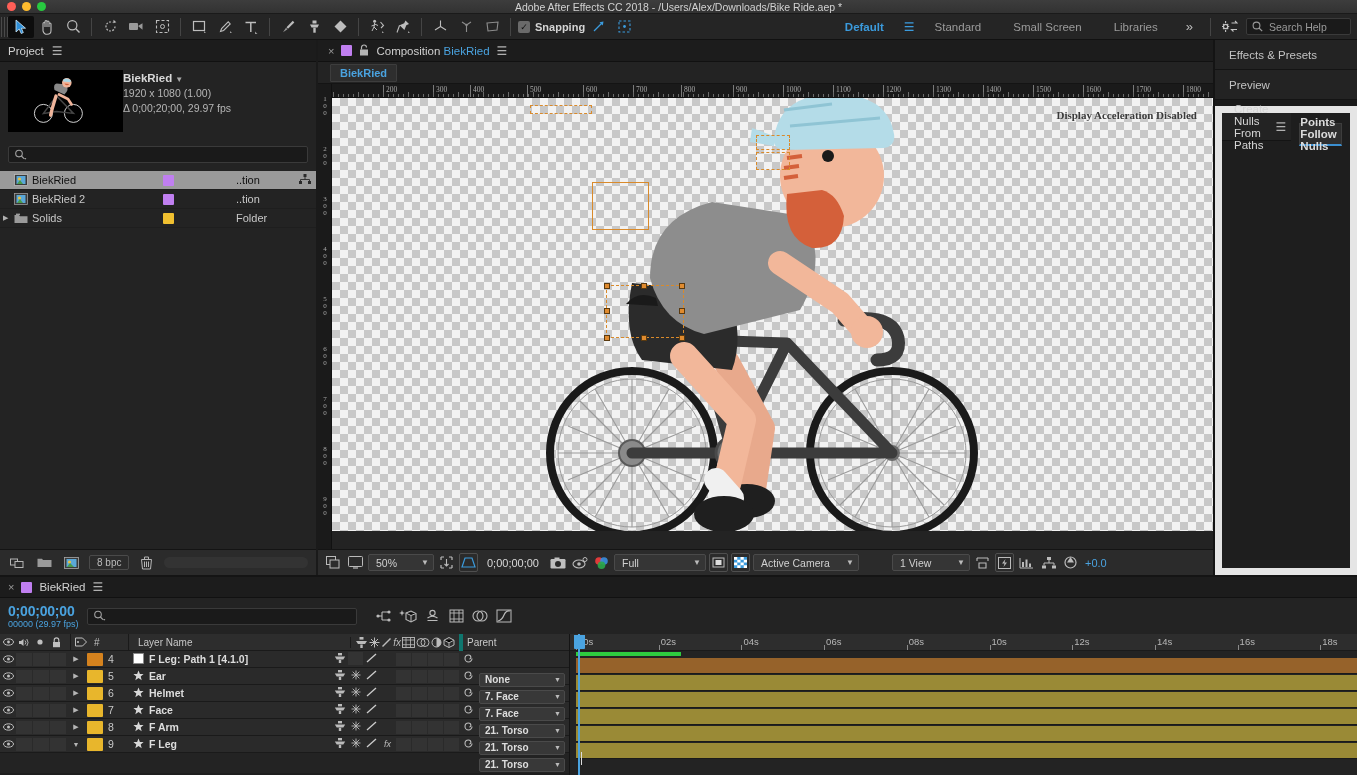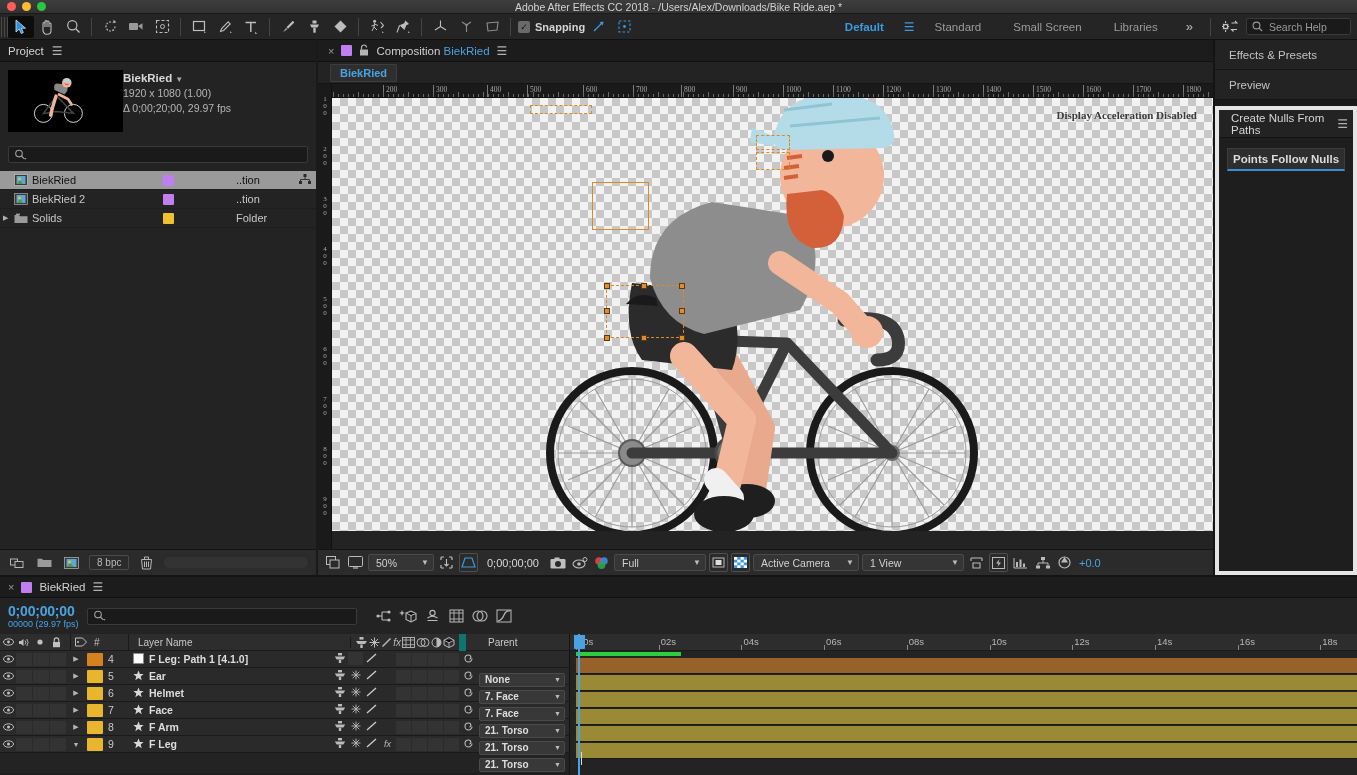--- a/index.html
+++ b/index.html
@@ -209,22 +209,22 @@
     width: 144px; background: #1e1e1e; border-left: 2px solid #141414;
     display: flex; flex-direction: column;
   }
   .rp-item {
     height: 30px; background: #232323; border-bottom: 1px solid #141414;
     display: flex; align-items: center; padding-left: 14px;
     font-size: 11.5px; color: #c2c2c2;
   }
   .rp-gap { height: 6px; background: #1a1a1a; }
   .rp-active {
-    border: 4px solid #e5e5e5; background: #1e1e1e;
-    flex: 1; display: flex; flex-direction: column;
+    border: 7px solid #e5e5e5; background: #1e1e1e;
+    flex: 1; display: flex; flex-direction: row;
   }
   .rp-active-head {
     height: 28px; background: #232323; display: flex; align-items: center;
     justify-content: space-between; padding: 0 5px 0 12px;
     font-size: 11.5px; color: #d5d5d5; border-bottom: 1px solid #141414;
   }
   .rp-btn {
     margin: 10px 8px 0 8px; height: 23px; background: #2e2e2e;
     border: 1px solid #3d3d3d; border-bottom: 2px solid #3b8fd0;
     display: flex; align-items: center; justify-content: center;
@@ -643,21 +643,21 @@
           <div class="vtick" style="top: 212px;">5<br>0<br>0</div>
           <div class="vtick" style="top: 262px;">6<br>0<br>0</div>
           <div class="vtick" style="top: 312px;">7<br>0<br>0</div>
           <div class="vtick" style="top: 362px;">8<br>0<br>0</div>
           <div class="vtick" style="top: 412px;">9<br>0<br>0</div>
         </div>
       <div class="comp-right">
         <div class="hruler" id="hruler">
             <div class="htick" style="left: 51px;">200</div>
             <div class="htick" style="left: 101px;">300</div>
-            <div class="htick" style="left: 155px;">400</div>
+            <div class="htick" style="left: 138px;">400</div>
             <div class="htick" style="left: 195px;">500</div>
             <div class="htick" style="left: 251px;">600</div>
             <div class="htick" style="left: 301px;">700</div>
             <div class="htick" style="left: 349px;">800</div>
             <div class="htick" style="left: 401px;">900</div>
             <div class="htick" style="left: 451px;">1000</div>
             <div class="htick" style="left: 501px;">1100</div>
             <div class="htick" style="left: 551px;">1200</div>
             <div class="htick" style="left: 601px;">1300</div>
             <div class="htick" style="left: 651px;">1400</div>
@@ -1020,21 +1020,21 @@
               <rect x="6.5" y="5.5" width="3.25" height="2.75"></rect>
               <rect x="3.25" y="8.25" width="3.25" height="2.75"></rect>
               <rect x="9.75" y="8.25" width="3.25" height="2.75"></rect>
             </g>
           </svg>
       </span>
       <span class="dropdown" style="width:106px;">
         <span>Active Camera</span>
         <span class="cv">▼</span>
       </span>
-      <span class="dropdown" style="width:102px;">
+      <span class="dropdown" style="width:78px;margin-left:30px;">
         <span>1 View</span>
         <span class="cv">▼</span>
       </span>
       <span class="mini-ic">
         <svg width="15" height="13" viewBox="0 0 15 13">
             <path d="M2 2 H13 M2 2 V5 M13 2 V5 M4 7 H11 V12 H4 Z" fill="none" stroke="#bbb" stroke-width="1.1"></path>
           </svg>
       </span>
       <span class="mini-ic boxed">
         <svg width="13" height="12" viewBox="0 0 13 12">
@@ -1206,21 +1206,21 @@
             </svg>
           <svg width="11" height="11" viewBox="0 0 11 11">
               <circle cx="5.5" cy="5.5" r="4.5" fill="none" stroke="#bbb" stroke-width="1"></circle>
               <path d="M5.5 1 A4.5 4.5 0 015.5 10 Z" fill="#bbb"></path>
             </svg>
           <svg width="12" height="11" viewBox="0 0 12 11">
               <path d="M6 0.5 L11 3.2 V8 L6 10.5 L1 8 V3.2 Z" fill="none" stroke="#bbb" stroke-width="1"></path>
               <path d="M1 3.2 L6 5.8 L11 3.2 M6 5.8 V10.5" stroke="#bbb" stroke-width="0.9"></path>
             </svg>
         </span>
-        <span style="width:110px;padding-left:22px;border-left:7px solid #0f766e;height:17px;line-height:17px;color:#c8c8c8;">Parent</span>
+        <span style="width:110px;padding-left:4px;border-left:4px solid #0f766e;height:17px;line-height:17px;color:#c8c8c8;">Parent</span>
       </div>
 
       <div id="layer-rows">
           <div class="lrow">
             <span class="c-eye">
               <svg width="11" height="8" viewBox="0 0 11 8">
                 <ellipse cx="5.5" cy="4" rx="5" ry="3.2" fill="none" stroke="#bfbfbf" stroke-width="1"></ellipse>
                 <circle cx="5.5" cy="4" r="1.5" fill="#bfbfbf"></circle>
               </svg>
             </span>

